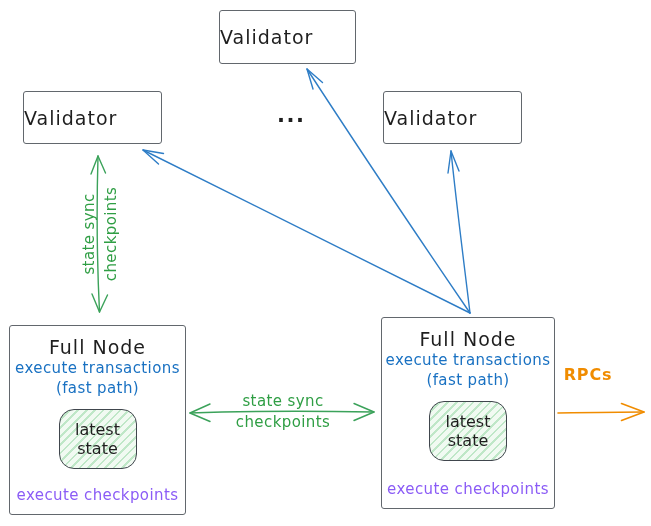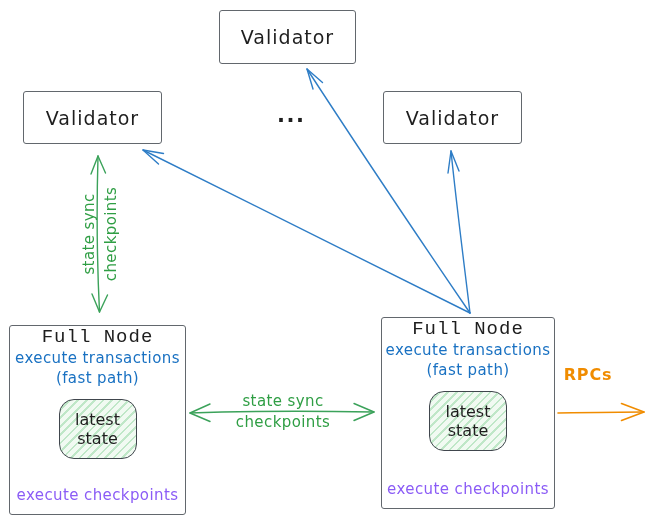--- a/index.html
+++ b/index.html
@@ -31,35 +31,34 @@
   .box {
     position: absolute;
     background: #ffffff;
     border: 1.6px solid #62676d;
     border-radius: 3px;
     box-sizing: border-box;
   }
   .validator-box {
     display: flex;
     align-items: center;
-    justify-content: center;
+    justify-content: flex-start;
     font-size: 19px;
     letter-spacing: 1px;
   }
   .full-node-box {
     display: flex;
     flex-direction: column;
     align-items: center;
     text-align: center;
   }
   .fn-title {
-    margin-top: 0;
+    margin-top: 10px;
     font-size: 19px;
     letter-spacing: 1px;
-    font-family: Liberation Mono, monospace;
   }
   .fn-blue {
     font-size: 15px;
     line-height: 20px;
     color: #1971c2;
     letter-spacing: 0.4px;
   }
   .fn-blue.first { margin-top: 0; }
   .latest-state {
     width: 78px;

